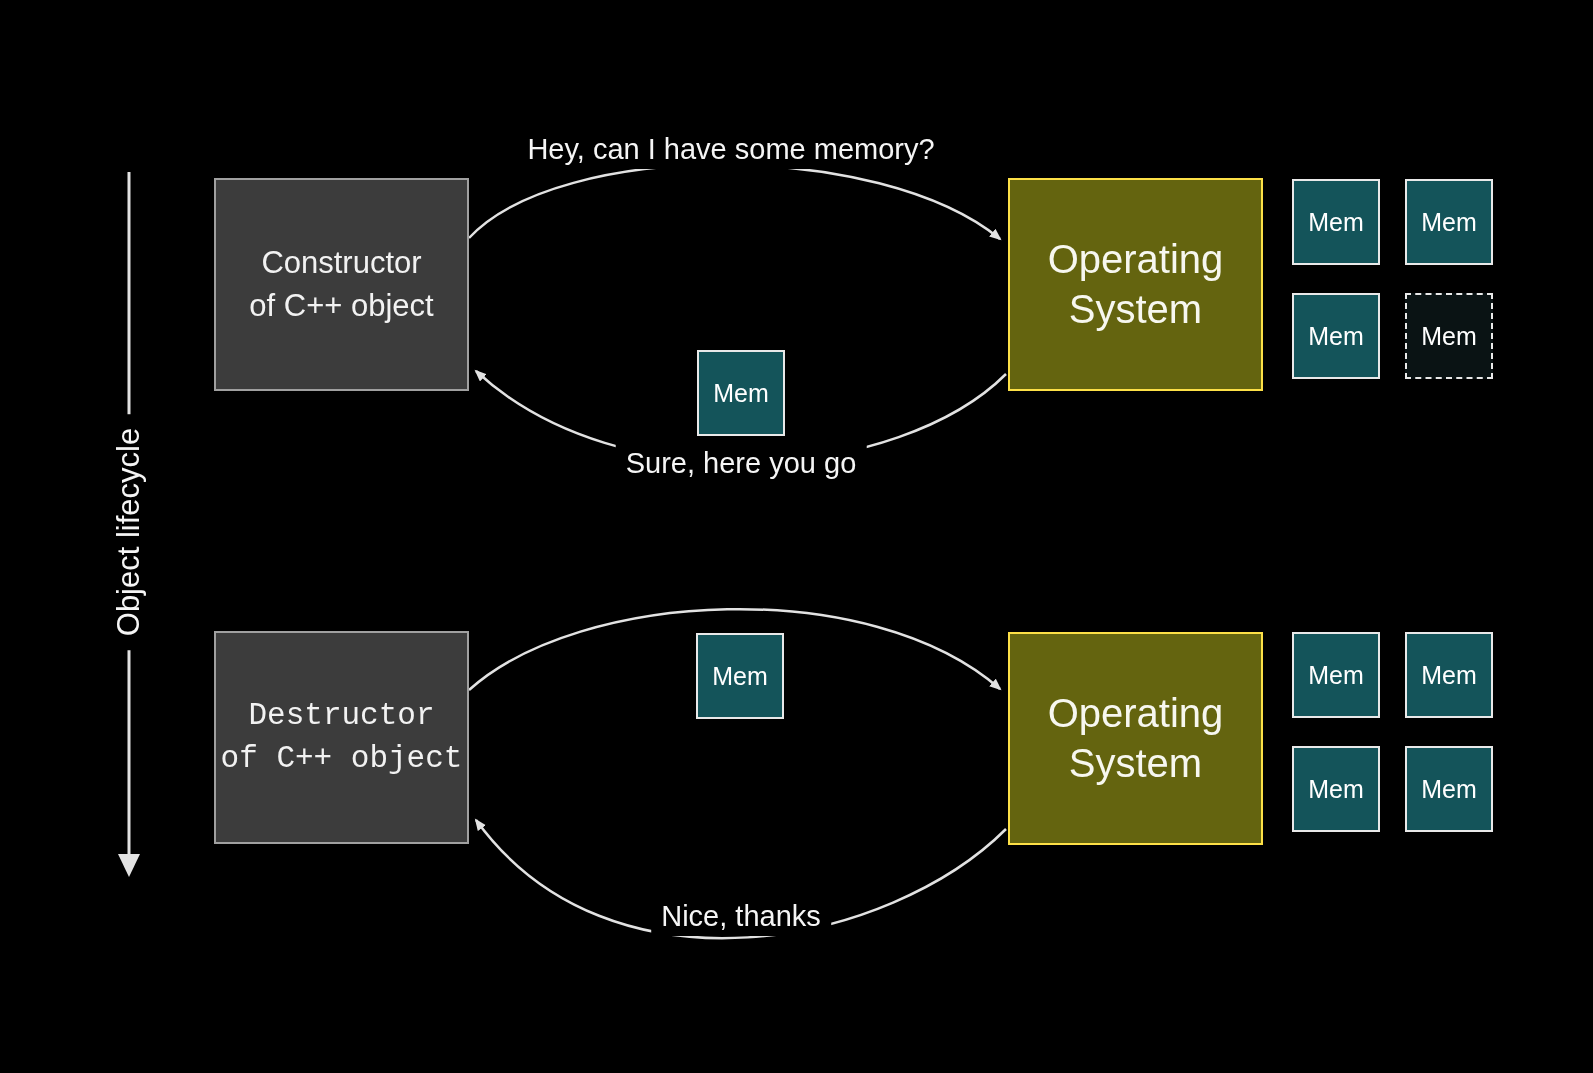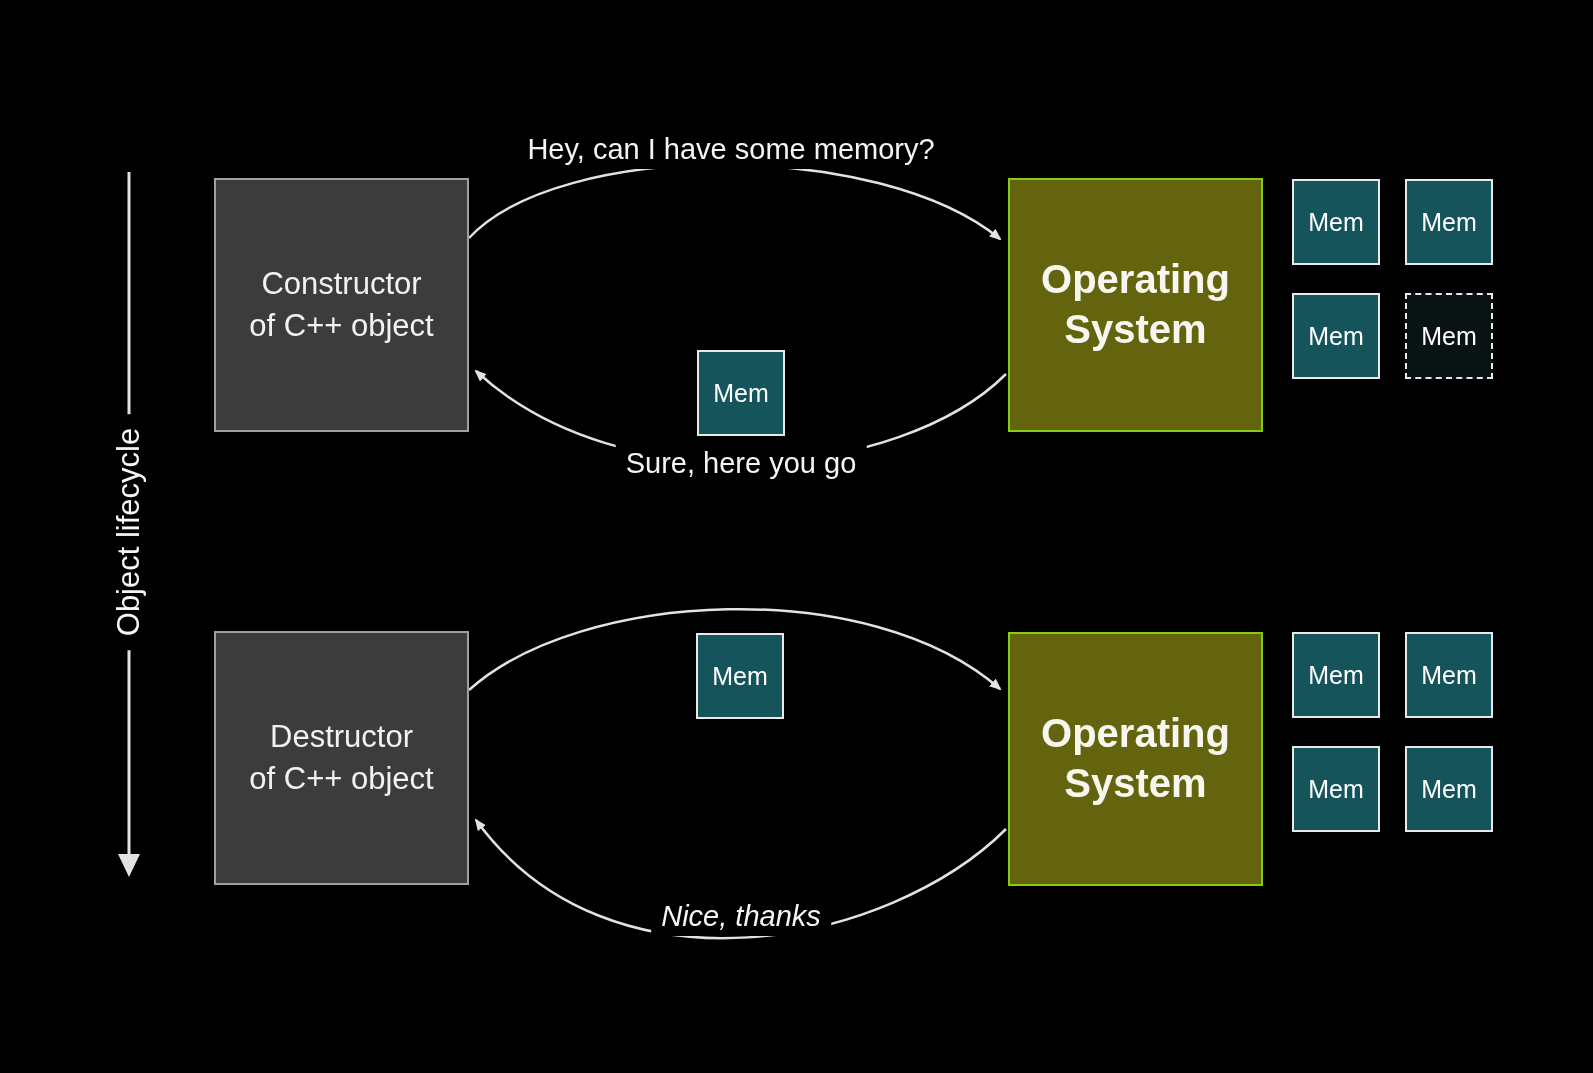--- a/index.html
+++ b/index.html
@@ -27,37 +27,36 @@
   .box {
     position: absolute;
     display: flex;
     align-items: center;
     justify-content: center;
     text-align: center;
     box-sizing: border-box;
   }
   .actor-box {
     width: 255px;
-    height: 254px;
+    height: 213px;
     background: #3c3c3c;
     border: 2px solid #a0a0a0;
     justify-content: center;
   }
   .actor-label {
     color: #f2f2f2;
     font-size: 31px;
     line-height: 1.36;
     white-space: pre-line;
   }
   .os-box {
     width: 255px;
-    height: 254px;
+    height: 213px;
     background: #64640f;
-    border: 2px solid #84cc16;
-    font-weight: bold;
+    border: 2px solid #fde047;
   }
   .os-label {
     color: #f7f7ef;
     font-size: 40px;
     line-height: 1.24;
     white-space: pre-line;
   }
   .mem {
     width: 88px;
     height: 86px;
@@ -103,30 +102,30 @@
     transform: translate(-50%, -50%) rotate(-90deg);
     color: #f5f5f5;
     font-size: 31px;
     background: #000000;
     padding: 6px 14px;
     white-space: nowrap;
   }
   
   #constructor-box { left: 214px; top: 178px; }
   #os-box-allocation { left: 1008px; top: 178px; }
-  #destructor-box { left: 214px; top: 631px; }
+  #destructor-box { left: 214px; top: 631px; font-family: Liberation Mono, monospace; }
   #os-box-deallocation { left: 1008px; top: 632px; }
   #mem-transfer-allocation { left: 697px; top: 350px; }
   #mem-transfer-deallocation { left: 696px; top: 633px; }
   #mem-grid-allocation { left: 1292px; top: 179px; }
   #mem-grid-deallocation { left: 1292px; top: 632px; }
   #speech-request { left: 731px; top: 129px; }
   #speech-grant { left: 741px; top: 443px; }
   #speech-return { left: 722px; top: 582px; }
-  #speech-ack { left: 741px; top: 896px; font-style: italic; }
+  #speech-ack { left: 741px; top: 896px; }
 </style>
 </head>
 <body>
 
 <div class="stage">
 
   <svg class="connectors" viewBox="0 0 1593 1073" xmlns="http://www.w3.org/2000/svg">
     <defs>
       <marker id="arrowhead" markerUnits="userSpaceOnUse" markerWidth="14" markerHeight="12" refX="10" refY="5" orient="auto">
         <path d="M0,0 L12,5 L0,10 Z" fill="#e2e2e2"></path>

